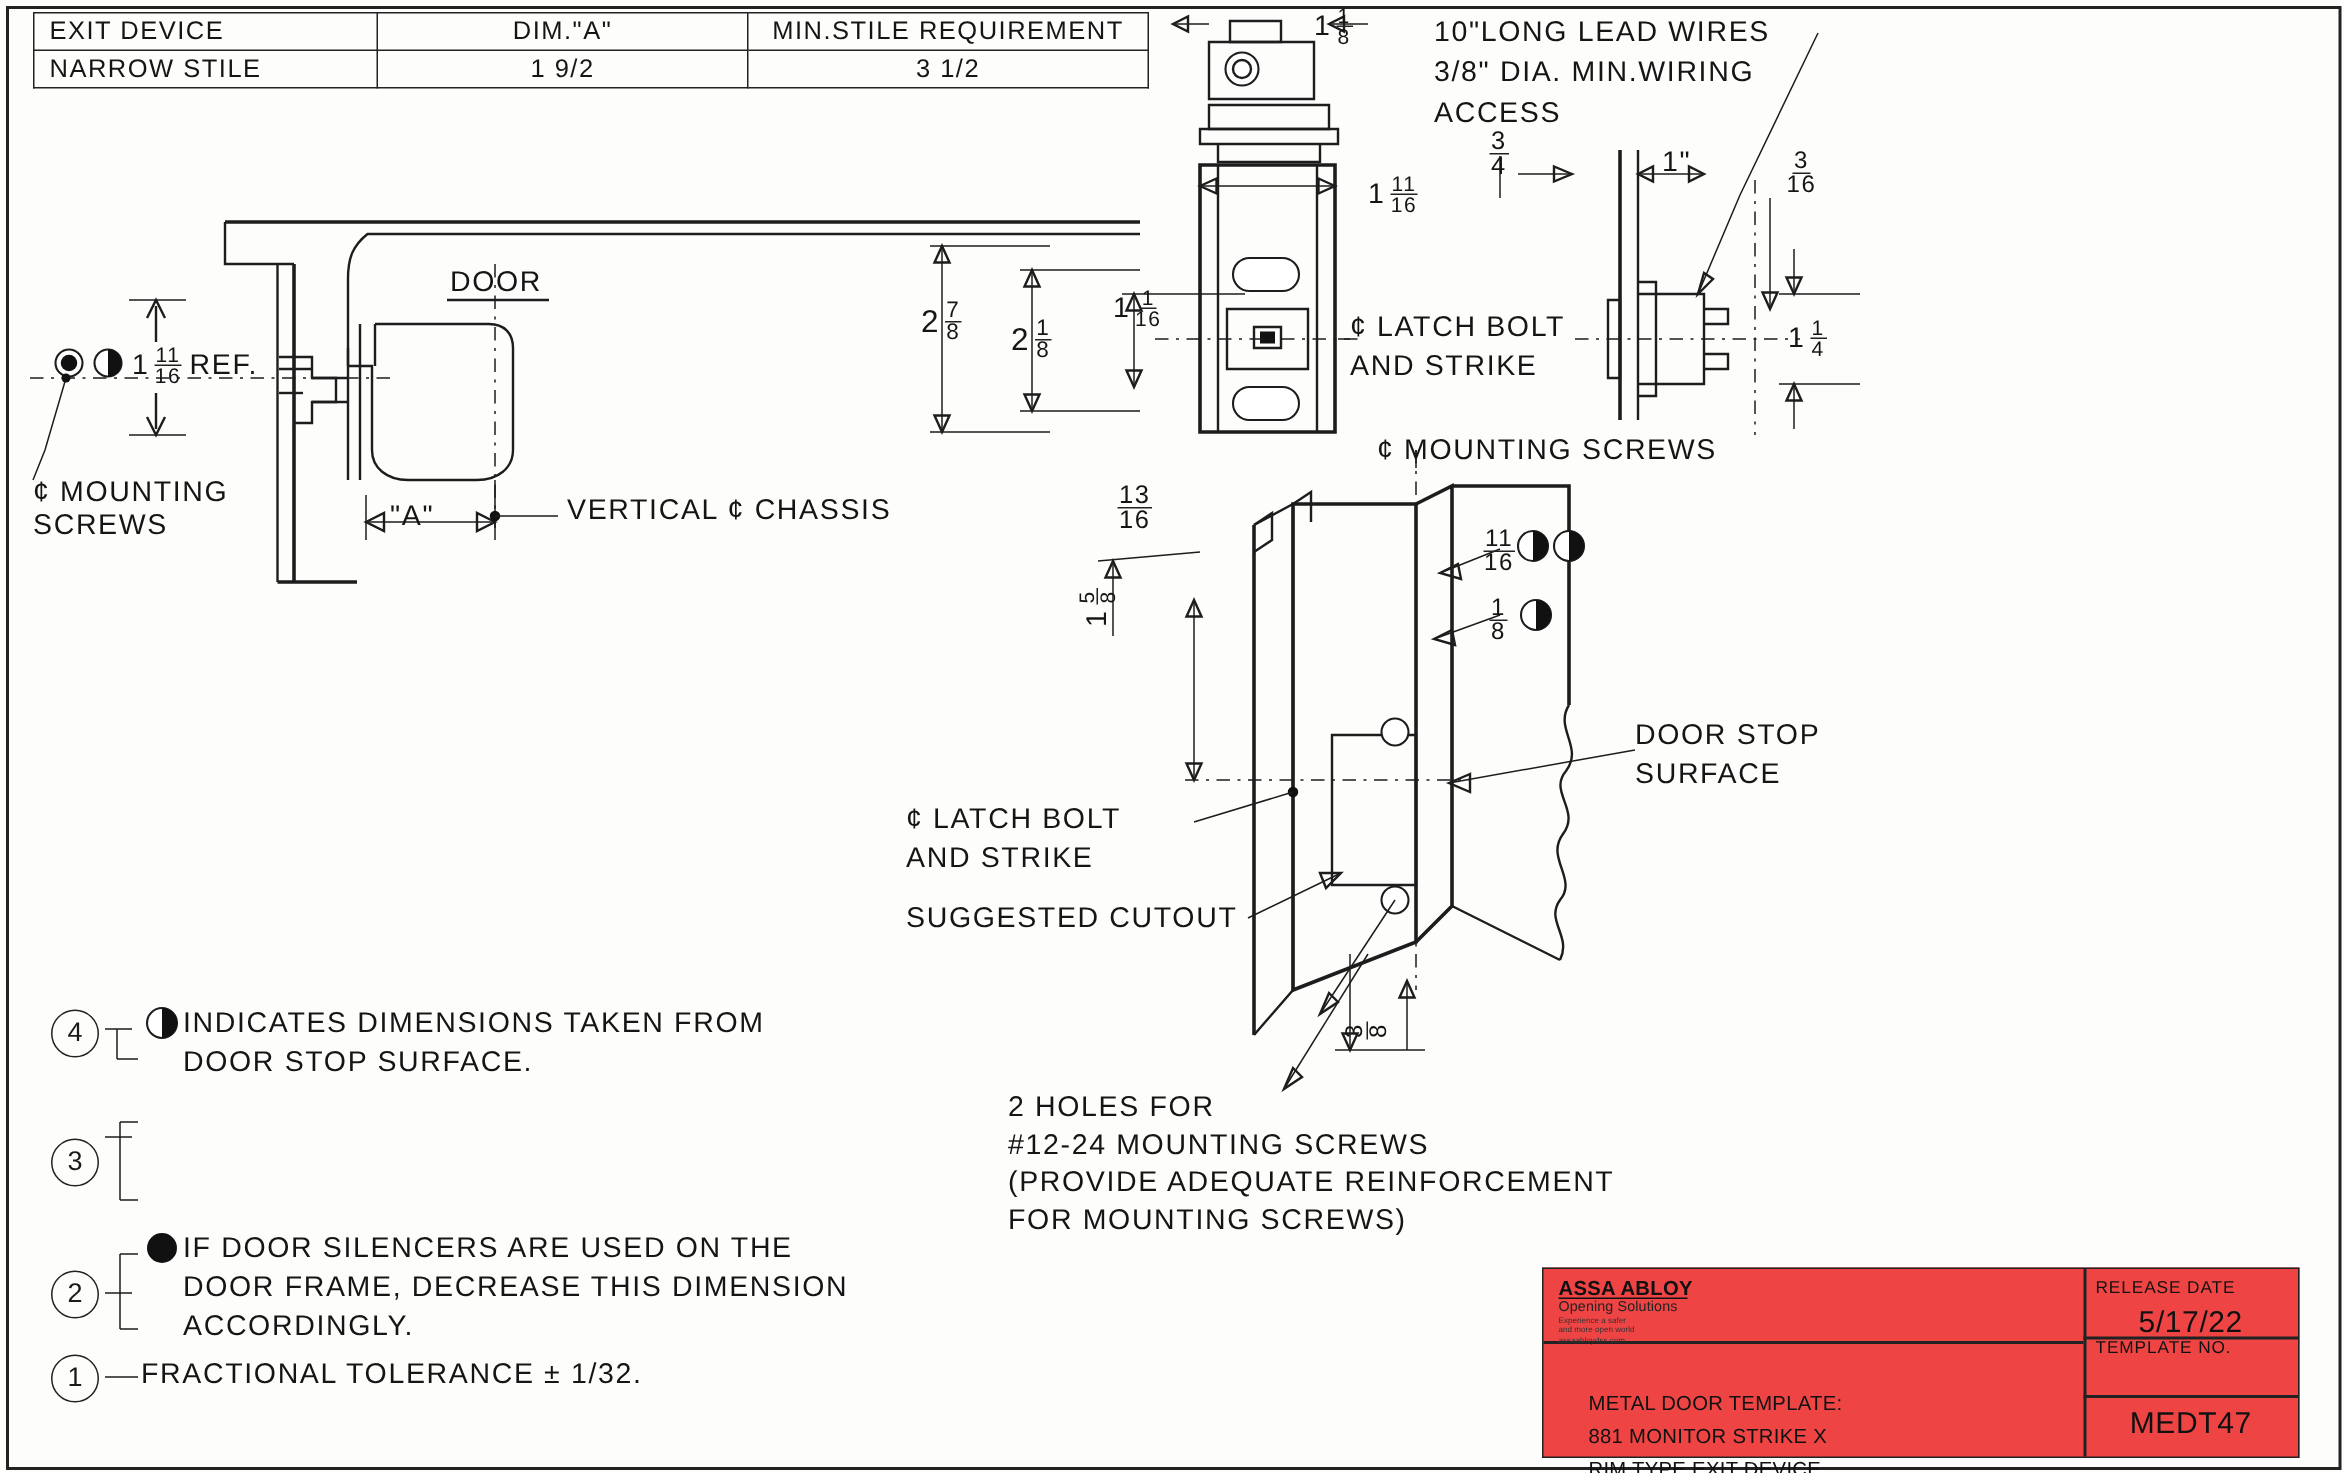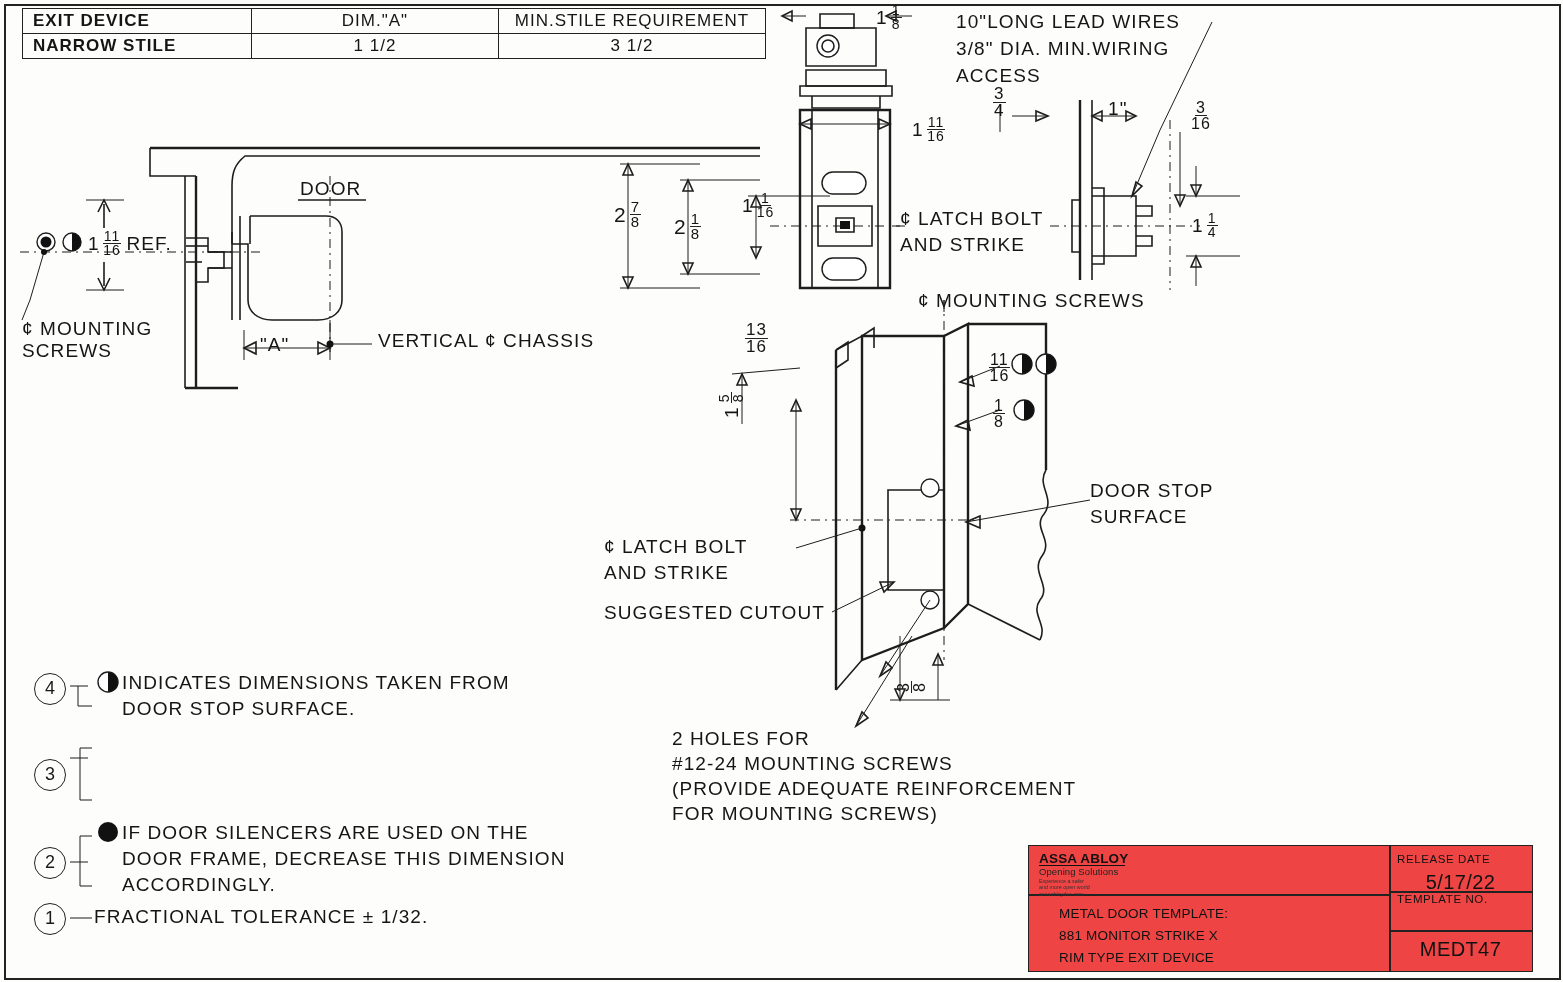--- a/index.html
+++ b/index.html
@@ -4,21 +4,21 @@
 <style>
   html,body{margin:0;padding:0;background:#fff;}
   body{width:1563px;height:982px;font-family:"Liberation Sans",sans-serif;color:#1a1a1a;}
   #sheet{position:relative;width:1563px;height:982px;overflow:hidden;background:#fdfdfc;}
   .border-outer{position:absolute;left:4px;top:4px;width:1553px;height:972px;border:2px solid #222;}
   .ink{position:absolute;font-family:"Liberation Sans",sans-serif;}
   .lbl{font-size:19px;letter-spacing:1.1px;color:#151515;}
   .tbl{position:absolute;left:22px;top:8px;border-collapse:collapse;}
   .tbl td,.tbl th{border:1.6px solid #222;font-size:17px;letter-spacing:1px;text-align:center;padding:2px 8px;font-weight:normal;color:#151515;}
   .tbl th{font-size:17px;}
-  .tbl .c1{width:210px;text-align:left;padding-left:10px;font-weight:bold;}
+  .tbl .c1{width:210px;text-align:left;padding-left:10px;}
   .tbl .c2{width:230px;}
   .tbl .c3{width:250px;}
 
   
   .frac{display:inline-flex;flex-direction:column;align-items:center;vertical-align:middle;line-height:.95;font-size:14px;margin:0 1px;}
   .frac .n{border-bottom:1.4px solid #222;padding:0 1px;}
   .mix{display:inline-flex;align-items:center;font-size:19px;}
   .mix .w{margin-right:2px;}
 
   svg.draw{position:absolute;left:0;top:0;width:1563px;height:982px;}
@@ -37,40 +37,40 @@
   .tb{position:absolute;left:1028px;top:845px;width:503px;height:125px;border:1.8px solid #222;background:#ef4444;}
   .tb-v{position:absolute;left:360px;top:0;width:1.8px;height:125px;background:#222;}
   .tb-h1{position:absolute;left:360px;top:45px;width:143px;height:1.6px;background:#222;}
   .tb-h2{position:absolute;left:360px;top:84px;width:143px;height:1.6px;background:#222;}
   .tb-h3{position:absolute;left:0;top:48px;width:360px;height:1.6px;background:#222;}
   .aa{position:absolute;left:10px;top:5px;}
   .aa .brand{font-size:13.5px;font-weight:bold;letter-spacing:.2px;color:#111;}
   .aa .sub{font-size:9.5px;letter-spacing:.1px;color:#222;}
   .aa .tiny{font-size:5.4px;line-height:6.4px;color:#333;width:120px;}
   .aa-underline{position:absolute;left:10px;top:18.5px;width:86px;height:1.3px;background:#111;}
-  .tbtxt{position:absolute;font-size:13.5px;letter-spacing:.2px;color:#111;}
+  .tbtxt{position:absolute;font-size:13.5px;letter-spacing:.2px;color:#111;margin-top:22px;}
   .tbcap{position:absolute;font-size:11.5px;letter-spacing:.6px;color:#111;}
   .tbval{position:absolute;font-size:20px;letter-spacing:.4px;color:#111;text-align:center;}
 </style>
 </head>
 <body>
 
 <div id="sheet">
   <div class="border-outer"></div>
 
   <table class="tbl">
     <tbody>
         <tr>
       <th class="c1">EXIT DEVICE</th>
       <th class="c2">DIM."A"</th>
       <th class="c3">MIN.STILE REQUIREMENT</th>
     </tr>
     <tr>
       <td class="c1">NARROW STILE</td>
-      <td class="c2">1 1/2</td>
+      <td class="c2">1 9/2</td>
       <td class="c3">3 1/2</td>
     </tr>
   </tbody>
     </table>
 
   <svg class="draw" viewBox="0 0 1563 982">
 
     <path class="s2" d="M150 148 L760 148"></path>
     <path class="s" d="M150 148 L150 176 L196 176"></path>
     <path class="s" d="M760 156 L245 156 C235 164 232 172 232 186 L232 244"></path>

